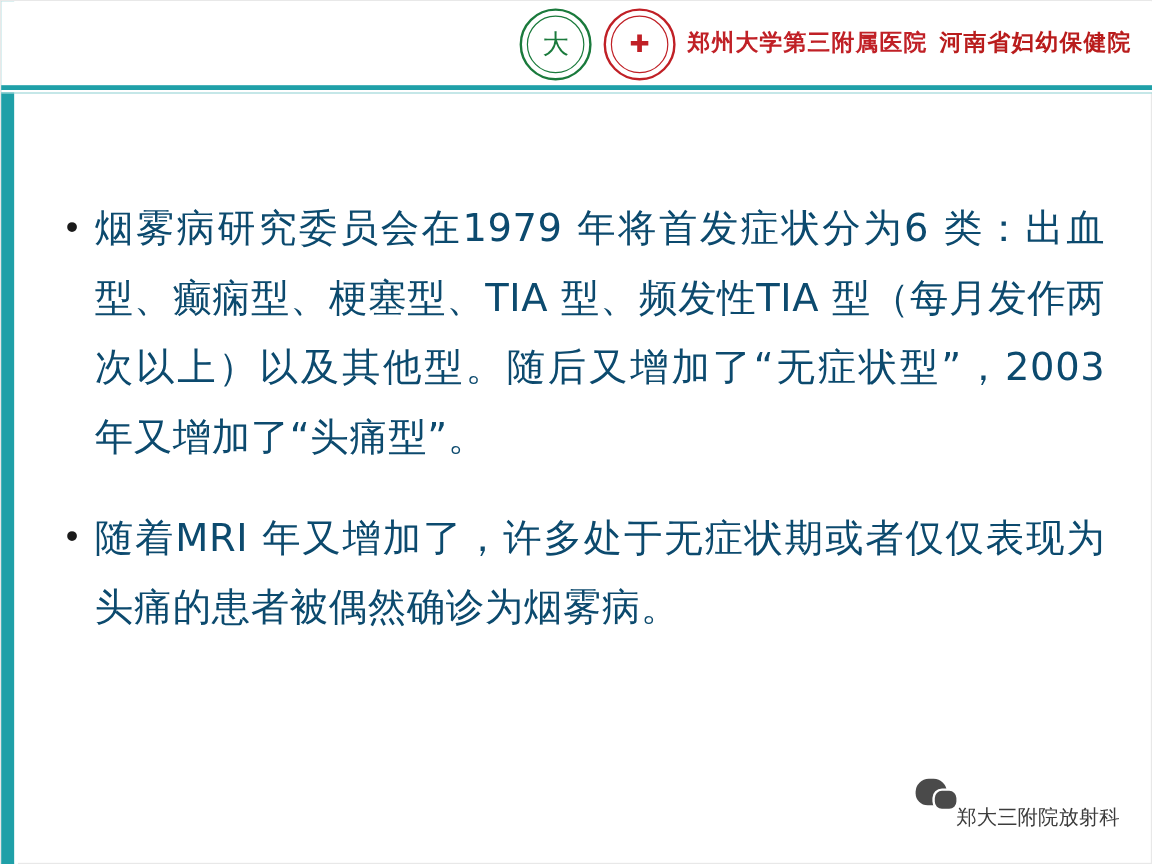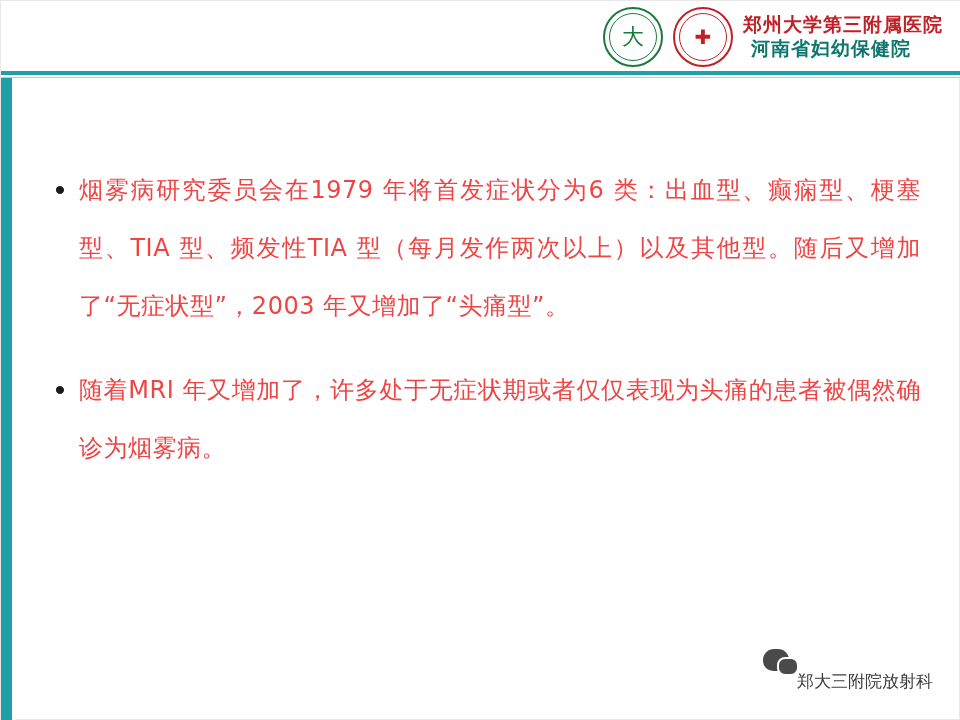--- a/index.html
+++ b/index.html
@@ -103,35 +103,34 @@
     font-family: "Liberation Serif", serif;
     line-height: 1;
     z-index: 2;
   }
   .logo-badge.red .logo-glyph {
     color: #c02026;
     font-size: 20px;
   }
   .logo-text {
     display: flex;
-    flex-direction: column;
     justify-content: center;
     gap: 2px;
   }
   .logo-line {
     font-family: "DejaVu Sans", sans-serif;
     color: #c02026;
     font-size: 19px;
     font-weight: bold;
     letter-spacing: 1px;
     white-space: nowrap;
     line-height: 1.15;
   }
   .logo-line.second {
-    color: #0f766e;
+    color: #b91c1c;
     padding-left: 8px;
   }
   
   .content {
     position: absolute;
     left: 40px;
     top: 160px;
     width: 880px;
   }
   .bullet-item {
@@ -143,23 +142,23 @@
     flex: 0 0 auto;
     width: 38px;
     text-align: center;
     font-size: 30px;
     line-height: 58px;
     color: #1a1a1a;
   }
   .bullet-text {
     flex: 1 1 auto;
     font-family: "DejaVu Sans", sans-serif;
-    font-size: 24px;
+    font-size: 32px;
     line-height: 58px;
-    color: #ef4444;
+    color: #0c4a6e;
     text-align: justify;
     letter-spacing: 0.5px;
   }
   
   .footer {
     position: absolute;
     right: 26px;
     bottom: 26px;
     display: flex;
     align-items: center;

